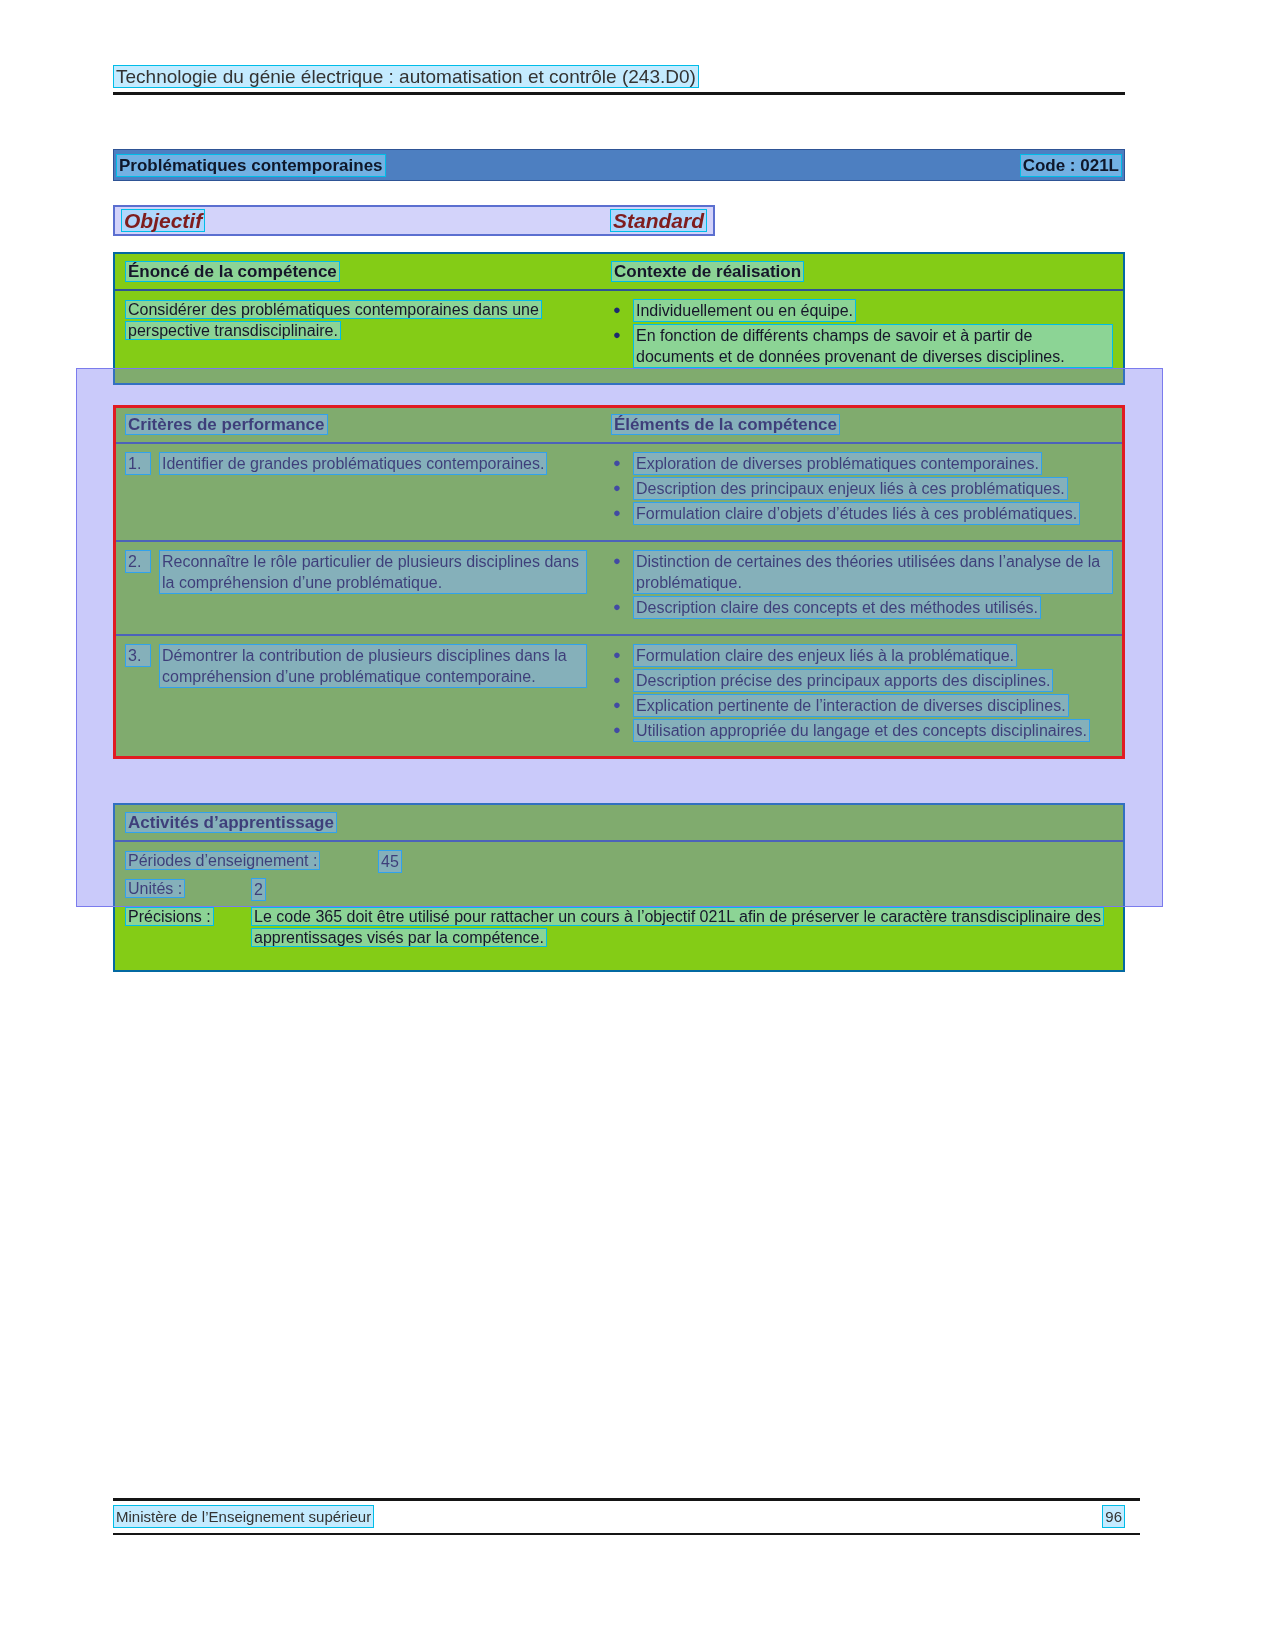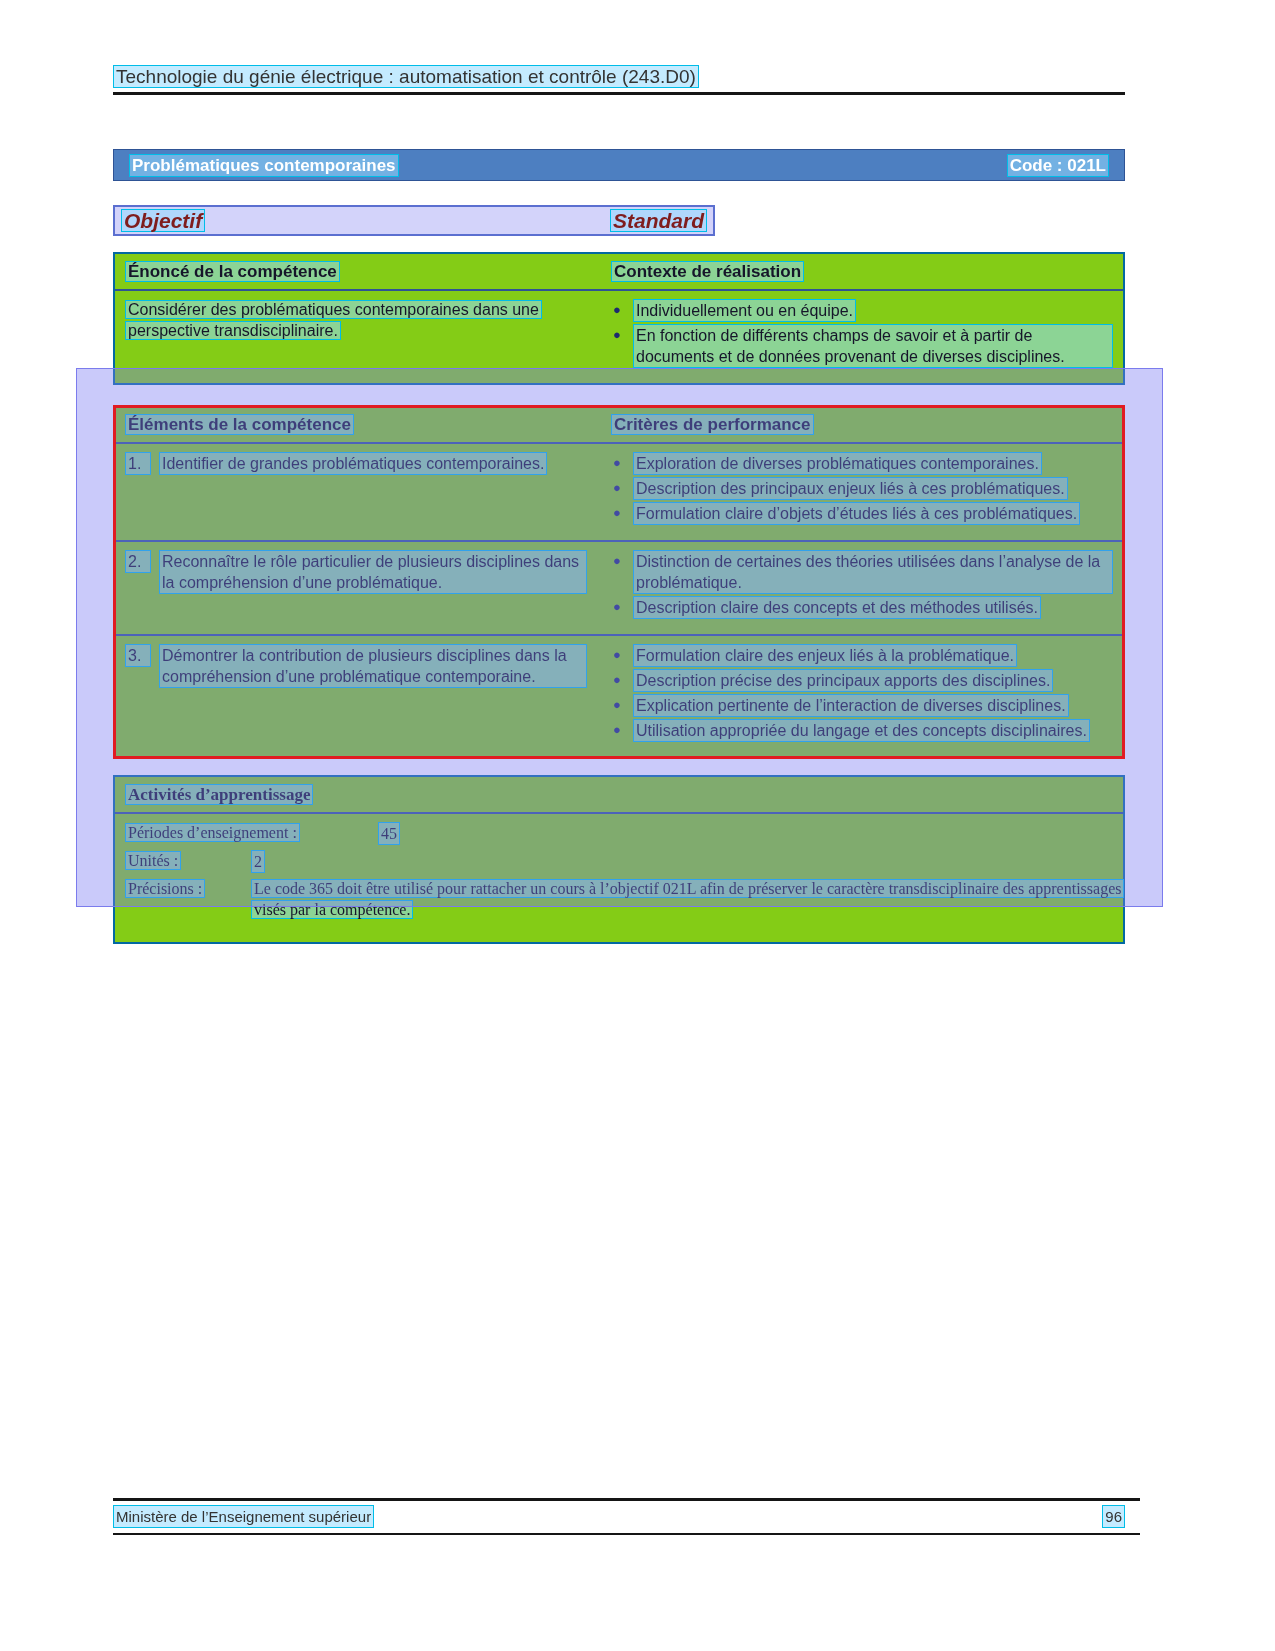--- a/index.html
+++ b/index.html
@@ -18,21 +18,21 @@
   }
   
   .doc-header{
     margin-top:66px;padding-bottom:5px;border-bottom:3px solid #151515;
     font-size:19px;color:#333;
   }
   
   .banner{
     margin-top:54px;height:30px;background:#4d7fc1;border:1px solid #2e5395;
     display:flex;justify-content:space-between;align-items:center;
-    padding:0 15px;color:#ffffff;font-weight:bold;font-size:17px;
+    padding:0 2px;color:#0f172a;font-weight:bold;font-size:17px;
   }
   
   .obj-band{
     margin-top:24px;width:586px;
     background:rgba(175,175,245,0.55);border:2px solid #5b6fd0;
     display:flex;justify-content:space-between;align-items:center;
     padding:2px 6px;
     font-size:21px;font-weight:bold;font-style:italic;color:#7f1d1d;
   }
   
@@ -49,21 +49,21 @@
   .tbl-row + .tbl-row{border-top:2px solid #2e5395;}
   .cell-left{display:flex;gap:8px;padding-right:24px;align-items:flex-start;}
   .cell-left .num{flex:0 0 20px;}
   ul.bullets{margin:0;padding:0;list-style:none;}
   ul.bullets li{display:flex;gap:10px;margin-bottom:2px;align-items:flex-start;}
   ul.bullets .bullet{flex:0 0 12px;text-align:center;color:#1d2a6e;font-size:13px;line-height:21px;}
   .tbl1{margin-top:16px;}
   .tbl2{margin-top:20px;position:relative;}
   .red-box{position:absolute;inset:-2px;border:3px solid #e11b22;z-index:60;pointer-events:none;}
   
-  .tbl3{margin-top:16px;font-family:Liberation Serif, serif;}
+  .tbl3{margin-top:44px;}
   .tbl3-head{padding:7px 10px;font-weight:bold;font-size:17px;border-bottom:2px solid #2e5395;}
   .tbl3-body{padding:8px 0 16px 10px;}
   .meta-row{display:flex;margin-bottom:5px;}
   .meta-label-wide{flex:0 0 253px;}
   .meta-label{flex:0 0 126px;}
   .prec-text{flex:1;}
   .prec-text p{margin:0 0 1px 0;}
   
   .doc-footer{
     position:absolute;left:113px;width:1012px;top:1498px;
@@ -117,22 +117,22 @@
             <span class="hl">En fonction de différents champs de savoir et à partir de documents et de données provenant de diverses disciplines.</span>
           </li>
         </ul>
       </div>
     </div>
   </div>
 
   <div class="tbl tbl2">
     <div class="red-box"></div>
     <div class="tbl-head">
+      <div><span class="hl">Critères de performance</span></div>
       <div><span class="hl">Éléments de la compétence</span></div>
-      <div><span class="hl">Critères de performance</span></div>
     </div>
 
     <div class="tbl-row">
       <div class="cell-left">
         <span class="num hl">1.</span>
         <span class="hl">Identifier de grandes problématiques contemporaines.</span>
       </div>
       <div>
         <ul class="bullets">
           <li>

